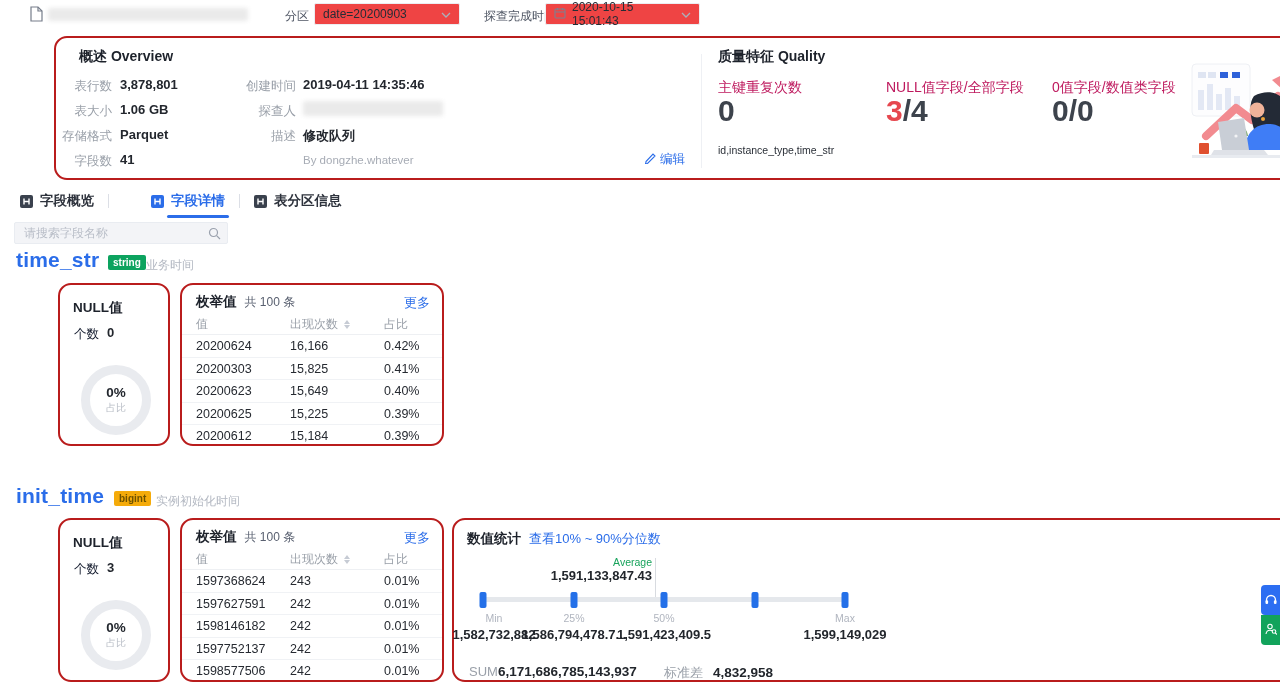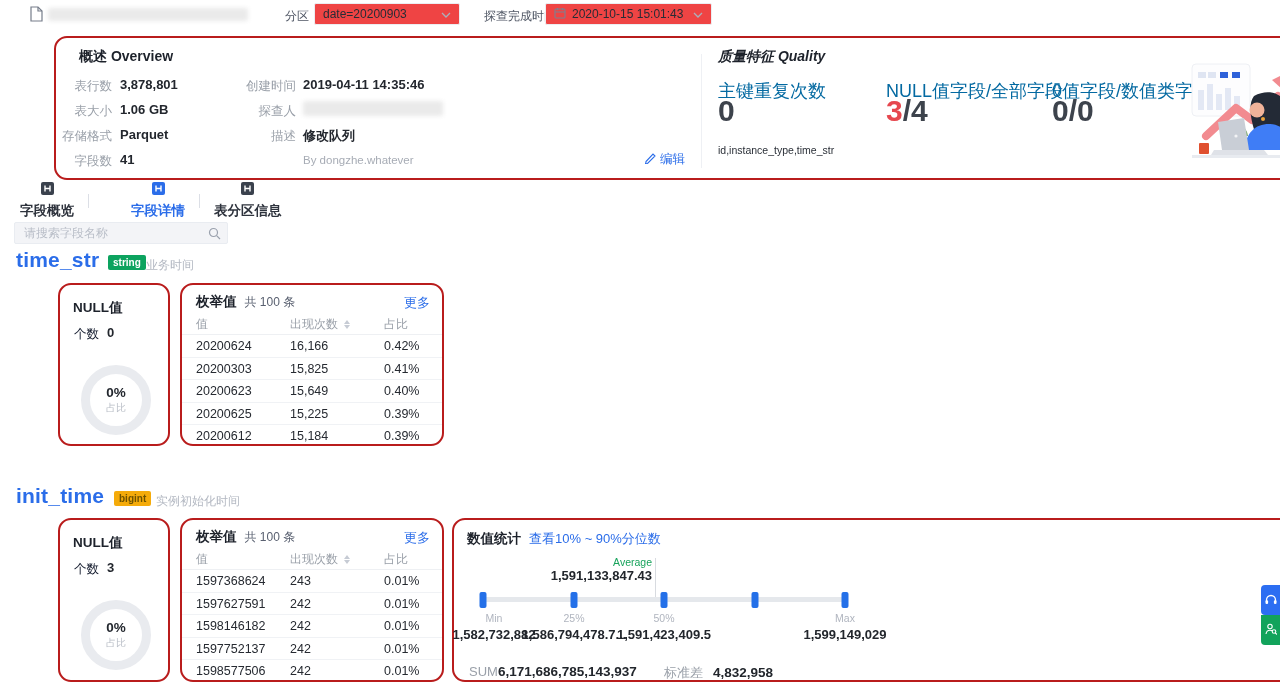--- a/index.html
+++ b/index.html
@@ -16,29 +16,29 @@
             border-radius:2px; height:22px; padding:0 8px; font-size:12px; color:#272c35; cursor:pointer; }
   .select .grow { flex:1; }
 
   
   .card { position:absolute; background:#fff; border:2px solid #b91c1c; border-radius:13px;margin-left:44px; }
   .ov-card { left:10px; top:36px; width:1260px; height:144px; }
   .sec-title { font-size:14px; font-weight:700; color:#1d222b; }
   .lblr { color:#9aa0a9; font-size:12.5px; text-align:right; }
   .valb { color:#23272e; font-size:13px; font-weight:700; }
   .divider-v { position:absolute; left:645px; top:16px; width:1px; height:114px; background:#eef0f4; }
-  .q-label { font-size:18px; color:#0369a1; }
+  .q-label { font-size:14px; color:#be185d; }
   .q-value { font-size:30px; font-weight:600; color:#3d434c; }
   .q-red { color:#e6474e; }
   .q-note { font-size:10.5px; color:#2a2f37; }
   .link { color:#2b6de9; cursor:pointer; }
 
   
   .tabs { position:absolute; left:20px; top:190px; display:flex; align-items:center; height:22px; }
-  .tab { display:flex; align-items:center; gap:7px; cursor:pointer; font-size:13.5px; font-weight:700; color:#2e333d;flex-direction:column; }
+  .tab { display:flex; align-items:center; gap:7px; cursor:pointer; font-size:13.5px; font-weight:700; color:#2e333d; }
   .tab .tab-ic { color:#3a414d; display:flex; }
   .tab.active { color:#2b6de9;padding-left:28px; }
   .tab.active .tab-ic { color:#2b6de9; }
   .tab-label { position:relative; }
   .tab.active .tab-label::after { content:""; position:absolute; left:-4px; right:-4px; bottom:-8px;
       height:3px; border-radius:2px; background:#2b6de9; }
   .tab-div { width:1px; height:14px; background:#dcdfe6; margin:0 14px; }
 
   
   .searchbox { position:absolute; left:14px; top:222px; width:214px; height:22px; }
@@ -122,21 +122,21 @@
     <span class="abs tb-label" style="left:285px;top:8px;">分区</span>
     <div class="abs select" style="left:314px;top:3px;width:146px;">
       <span class="grow">date=20200903</span>
       <span>
         <svg width="10" height="6" viewBox="0 0 10 6">
             <path d="M1 1l4 4 4-4" fill="none" stroke="#aab0bb" stroke-width="1.3"></path>
           </svg>
       </span>
     </div>
     <span class="abs tb-label" style="left:484px;top:8px;">探查完成时间</span>
-    <div class="abs select" style="left:545px;top:3px;width:167px;">
+    <div class="abs select" style="left:545px;top:3px;width:155px;">
       <span>
         <svg width="12" height="12" viewBox="0 0 12 12">
             <rect x="1" y="2" width="10" height="9" rx="1" fill="none" stroke="#7a8292" stroke-width="1.1"></rect>
             <path d="M1 5h10M3.5 1v2.2M8.5 1v2.2" stroke="#7a8292" stroke-width="1.1"></path>
           </svg>
       </span>
       <span class="grow">2020-10-15 15:01:43</span>
       <span>
         <svg width="10" height="6" viewBox="0 0 10 6">
             <path d="M1 1l4 4 4-4" fill="none" stroke="#aab0bb" stroke-width="1.3"></path>
@@ -171,21 +171,21 @@
       <span>
         <svg width="12" height="12" viewBox="0 0 12 12">
             <path d="M2 10l-.5 2 2-.5L11 4 9 2 2 9.5z" fill="none" stroke="#2b6de9" stroke-width="1.1"></path>
           </svg>
       </span>
       <span>编辑</span>
     </div>
 
     <div class="divider-v"></div>
 
-    <div class="abs sec-title" style="left:662px;top:10px;font-style:italic;">质量特征 Quality</div>
+    <div class="abs sec-title" style="left:662px;top:10px;">质量特征 Quality</div>
     <span class="abs q-label" style="left:662px;top:41px;">主键重复次数</span>
     <div class="abs q-value" style="left:662px;top:56px;">0</div>
     <span class="abs q-label" style="left:830px;top:41px;">NULL值字段/全部字段</span>
     <div class="abs q-value" style="left:830px;top:56px;">
       <span class="q-red">3</span><span>/4</span>
     </div>
     <span class="abs q-label" style="left:996px;top:41px;">0值字段/数值类字段</span>
     <div class="abs q-value" style="left:996px;top:56px;">0/0</div>
     <div class="abs q-note" style="left:662px;top:106px;">id,instance_type,time_str</div>
 

